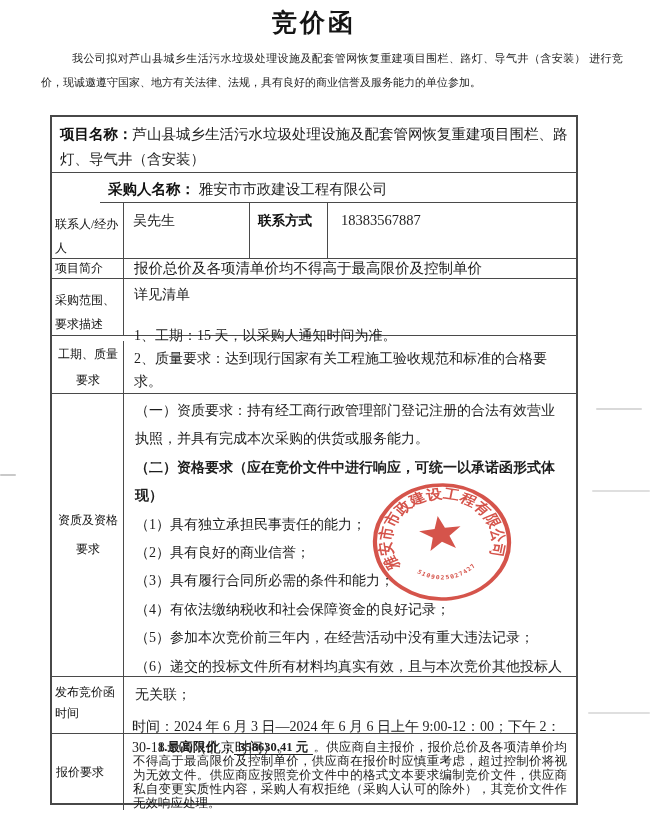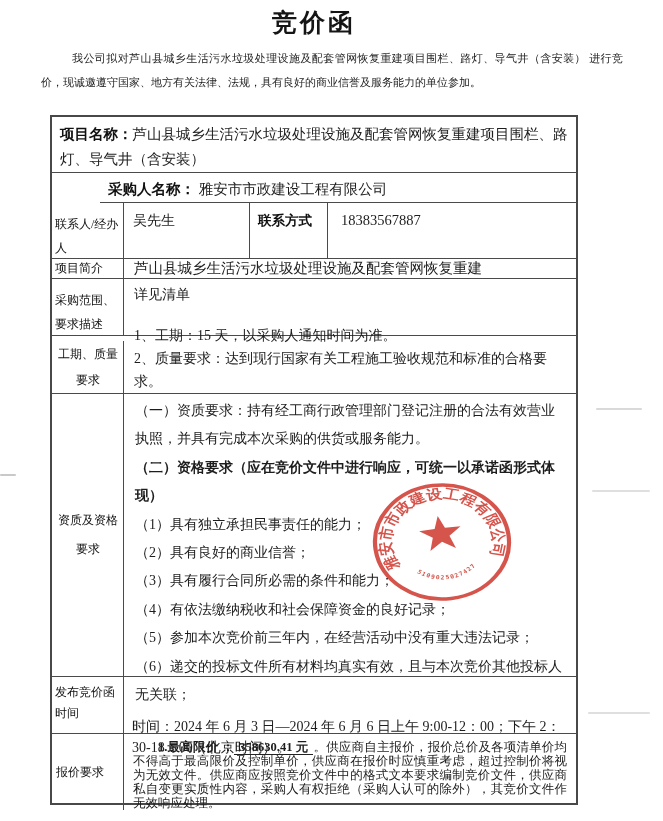--- a/index.html
+++ b/index.html
@@ -94,21 +94,21 @@
 
     <div class="row r3">
       <div class="cell lbl-cell lbl-top">联系人/经办人</div>
       <div class="cell c-val1">吴先生</div>
       <div class="cell c-lbl2">联系方式</div>
       <div class="cell c-val2">18383567887</div>
     </div>
 
     <div class="row r4">
       <div class="cell lbl-cell" style="display:flex;align-items:center">项目简介</div>
-      <div class="cell content-cell cnt-r4">芦山县城乡生活污水垃圾处理设施及配套管网恢复重建</div>
+      <div class="cell content-cell cnt-r4">报价总价及各项清单价均不得高于最高限价及控制单价</div>
     </div>
 
     <div class="row r5">
       <div class="cell lbl-cell lbl-top">采购范围、要求描述</div>
       <div class="cell content-cell cnt-r5">详见清单</div>
     </div>
 
     <div class="row r6">
       <div class="cell lbl-cell lbl-center lbl-c6">
         <div>工期、质量要求</div>

